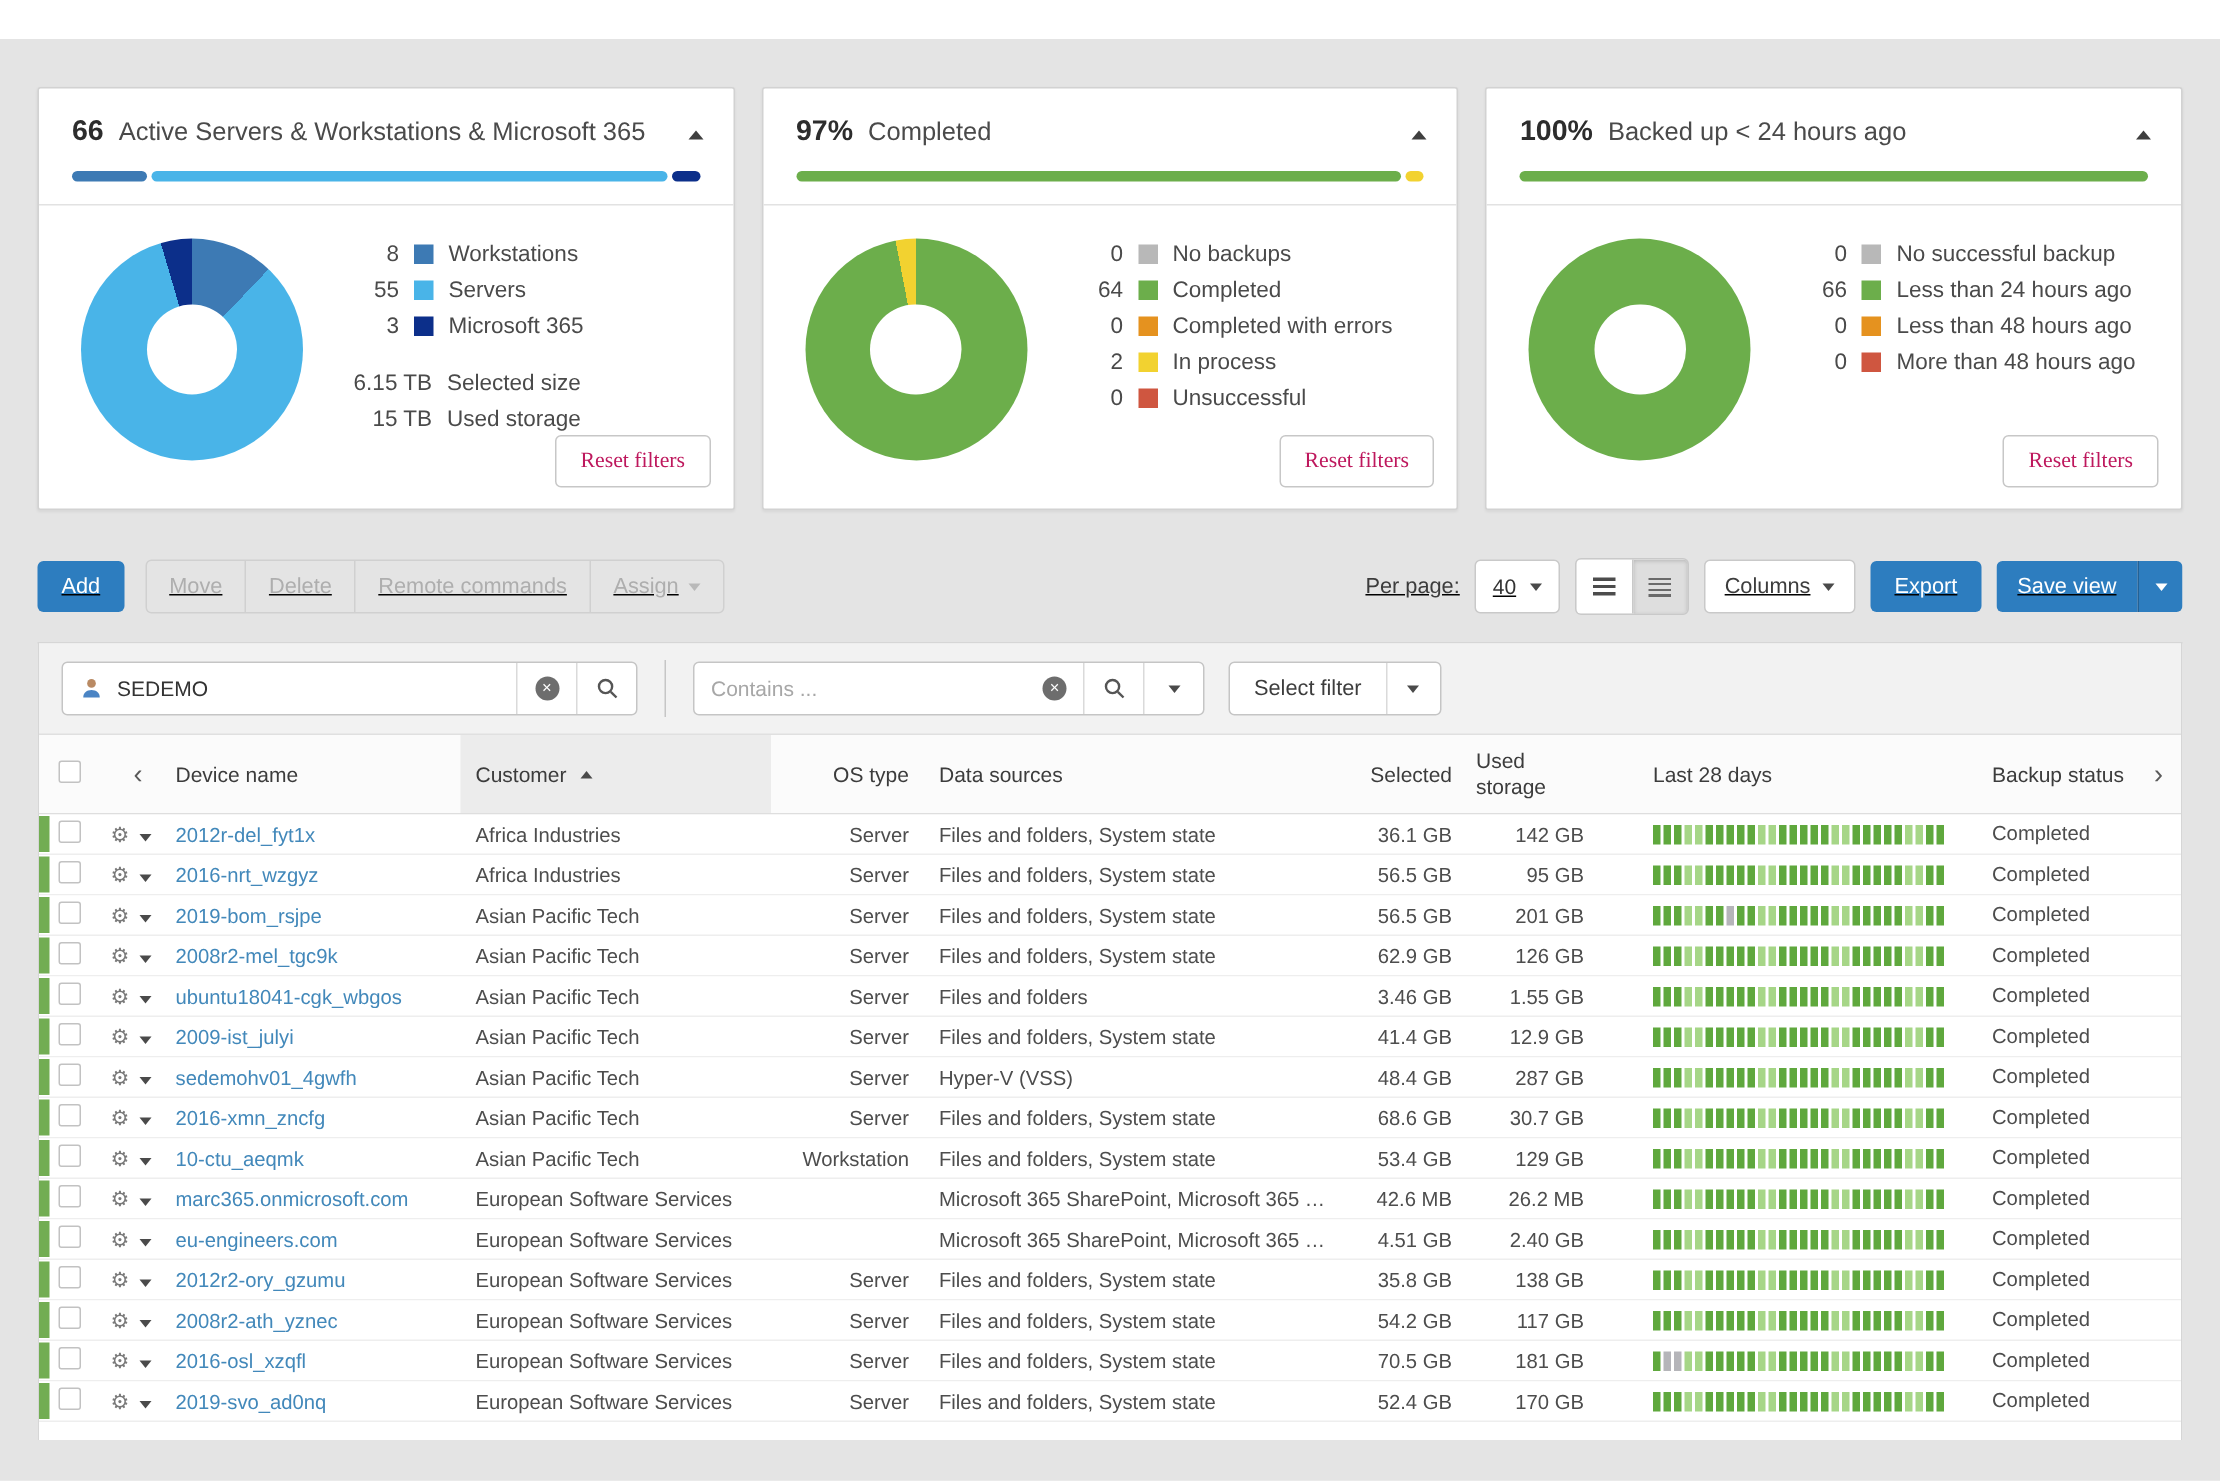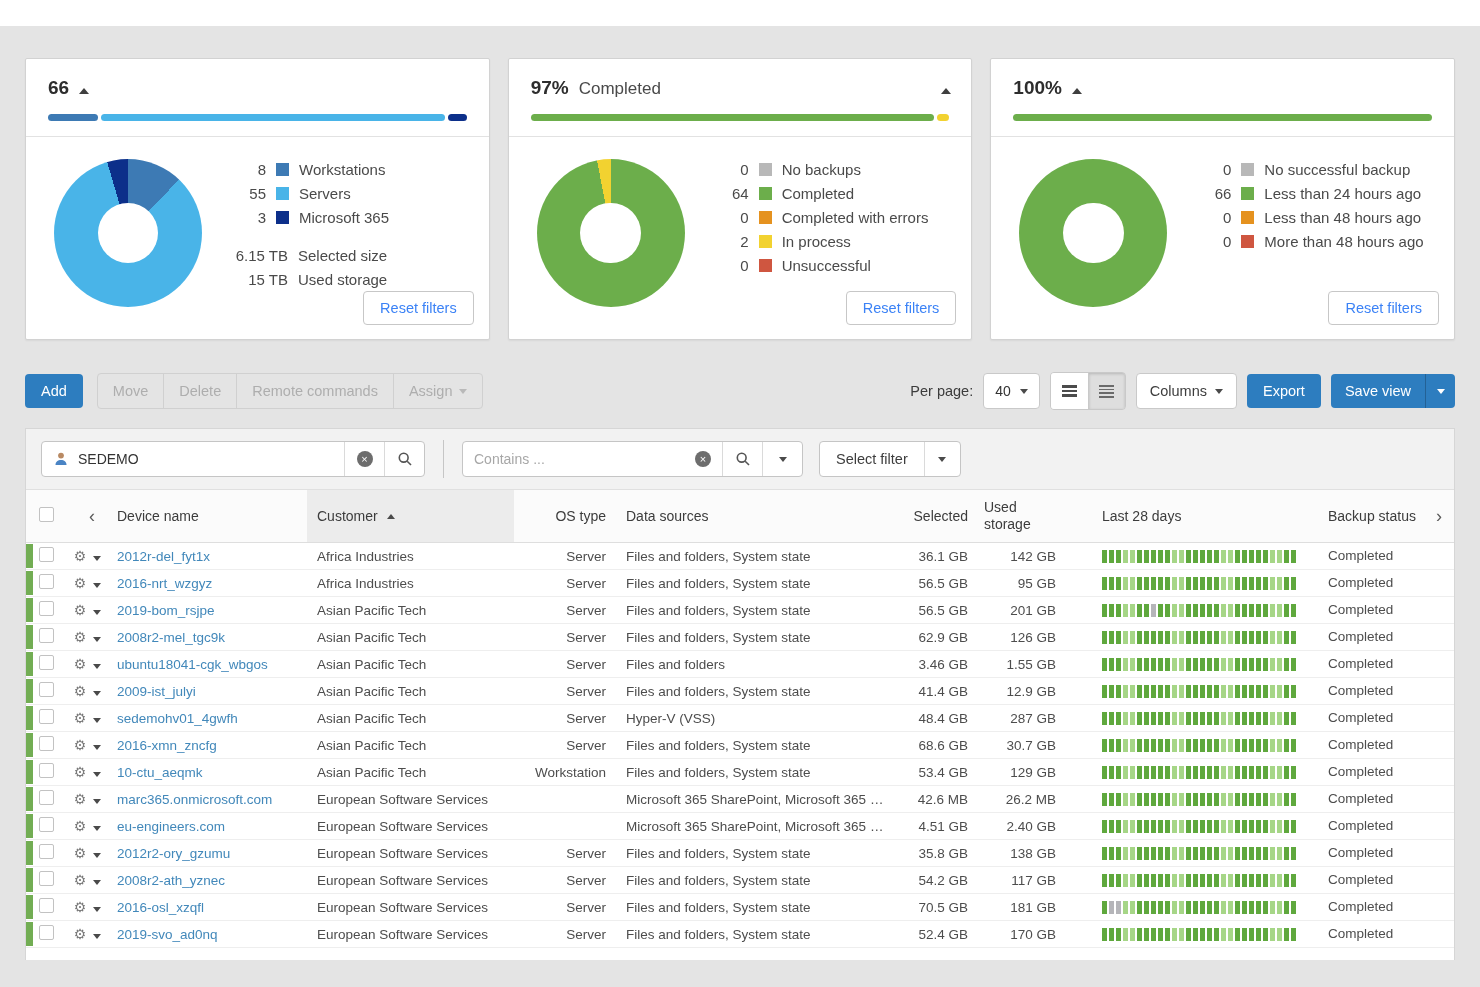--- a/index.html
+++ b/index.html
@@ -25,24 +25,24 @@
   .donut::after { content:""; position:absolute; inset:29.5%; background:#fff; border-radius:50%; }
   .card-right { flex:1; padding-left:30px; margin-top:4px; font-size:15px; color:#4a4a4a; }
   .legend-row { display:flex; align-items:center; margin-bottom:7px; cursor:pointer; }
   .legend-count { width:34px; text-align:right; margin-right:10px; }
   .legend-sq { width:13px; height:13px; margin-right:10px; flex:none; }
   .stats { margin-top:21px; }
   .stat-row { display:flex; margin-bottom:7px; }
   .stat-value { width:56px; text-align:right; margin-right:10px; }
   .card-foot { position:absolute; right:15px; bottom:14px; }
   .reset-btn { background:#fff; border:1px solid #c7c7c7; border-radius:4px; padding:8px 16px;
-               font-size:14.5px; color:#3b82f6; cursor:pointer; font-family:Liberation Sans, sans-serif; }
+               font-size:14.5px; color:#be185d; cursor:pointer; font-family:Liberation Serif, serif; }
 
   
-  .toolbar { display:flex; align-items:center; margin-top:32px; }
+  .toolbar { display:flex; align-items:center; margin-top:32px;text-decoration:underline; }
   .btn-blue { background:#2d7dbf; color:#fff; border:none; border-radius:4px; padding:9px 16px;
               font-size:14.5px; cursor:pointer; font-family:inherit; }
   .group-disabled { display:flex; margin-left:14px; border:1px solid #d0d0d0; border-radius:4px; overflow:hidden; }
   .dbtn { padding:9px 15px; font-size:14.5px; color:#aeaeae; background:transparent; border:none;
           border-left:1px solid #d0d0d0; font-family:inherit; display:flex; align-items:center; gap:7px; }
   .dbtn:first-child { border-left:none; }
   .tri-down { width:0; height:0; border-left:4px solid transparent; border-right:4px solid transparent;
               border-top:5px solid #4a4a4a; display:inline-block; }
   .tri-down.dim { border-top-color:#b9b9b9; }
   .tri-down.white { border-top-color:#fff; }
@@ -119,20 +119,21 @@
 <body>
 
 <div class="top-strip"></div>
 
 <div class="content">
 
   <div class="cards">
   <div class="card">
     <div class="card-head">
       <span class="card-value">66</span>
+      <span class="card-title">Active Servers &amp; Workstations &amp; Microsoft 365</span>
       <span class="tri-up-sm"></span>
     </div>
     <div class="card-bar">
           <span class="bar-seg" style="flex-grow: 8; background: rgb(61, 122, 180);"></span>
           <span class="bar-seg" style="flex-grow: 55; background: rgb(73, 180, 232);"></span>
           <span class="bar-seg" style="flex-grow: 3; background: rgb(12, 47, 138);"></span>
         </div>
     <div class="card-divider"></div>
     <div class="card-body">
       <div class="donut" style="background: conic-gradient(rgb(61, 122, 180) 0deg, rgb(61, 122, 180) 43.6364deg, rgb(73, 180, 232) 43.6364deg, rgb(73, 180, 232) 343.636deg, rgb(12, 47, 138) 343.636deg, rgb(12, 47, 138) 360deg);"></div>
@@ -216,20 +217,21 @@
       </div>
     </div>
     <div class="card-foot">
       <button class="reset-btn">Reset filters</button>
     </div>
   </div>
 
   <div class="card">
     <div class="card-head">
       <span class="card-value">100%</span>
+      <span class="card-title">Backed up &lt; 24 hours ago</span>
       <span class="tri-up-sm"></span>
     </div>
     <div class="card-bar">
           <span class="bar-seg" style="flex-grow: 66; background: rgb(108, 174, 75);"></span>
         </div>
     <div class="card-divider"></div>
     <div class="card-body">
       <div class="donut" style="background: rgb(108, 174, 75);"></div>
       <div class="card-right">
         <div class="legend">

